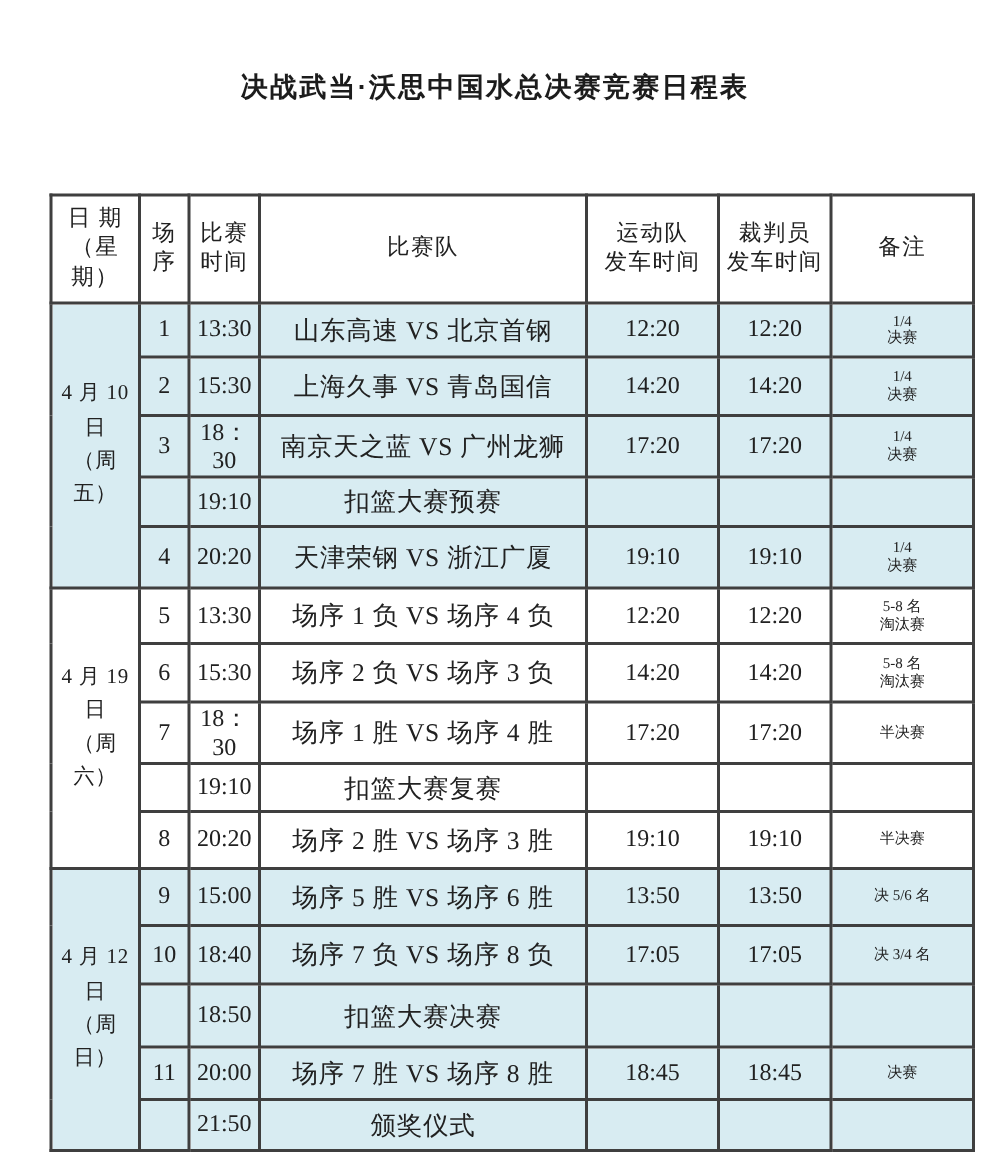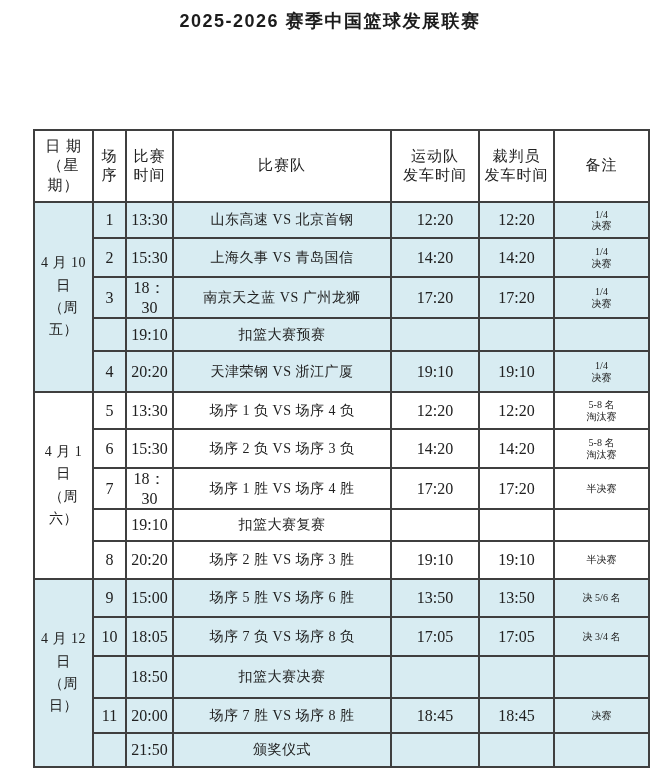--- a/index.html
+++ b/index.html
@@ -12,28 +12,28 @@
   .title2{top:46px;}
   table.sched{position:absolute;left:33px;top:129px;width:615px;
               border-collapse:collapse;table-layout:fixed;}
   .sched th,.sched td{border:2px solid #3f3f3f;text-align:center;vertical-align:middle;
                       white-space:pre-line;padding:0 1px;background:#ffffff;
                       color:#212121;overflow:hidden;}
   .sched th{font-size:15px;font-weight:400;line-height:1.3;letter-spacing:1px;}
   tr.hl td{background:#d8ecf2;}
   td.date-cell{font-size:14px;line-height:1.6;letter-spacing:0.5px;}
   td.c-no,td.c-time,td.c-team_bus,td.c-ref_bus{font-size:16px;}
-  td.c-match{font-size:14px;letter-spacing:0.5px;}
+  td.c-match{font-size:17px;letter-spacing:0.5px;}
   td.c-note{font-size:10px;line-height:1.15;}
 </style>
 </head>
 <body>
 
 <div class="page">
-  <div class="title title1">2025-2026 赛季中国篮球发展联赛</div>
+  <div class="title title2">决战武当·沃思中国水总决赛竞赛日程表</div>
 
   <table class="sched">
     <colgroup>
       <col style="width:59px">
         <col style="width:33px">
         <col style="width:47px">
       <col style="width:218px">
         <col style="width:88px">
         <col style="width:75px">
       <col style="width:95px">
@@ -95,21 +95,21 @@
         <tr class="hl" style="height: 41px;">
           <td class="c-no">4</td>
           <td class="c-time">20:20</td>
           <td class="c-match">天津荣钢 VS 浙江广厦</td>
           <td class="c-team_bus">19:10</td>
           <td class="c-ref_bus">19:10</td>
           <td class="c-note">1/4
 决赛</td>
         </tr>
         <tr style="height: 37px;">
-          <td rowspan="5" class="date-cell">4 月 1 日
+          <td rowspan="5" class="date-cell">4 月 19 日
 （周六）</td>
           <td class="c-no">5</td>
           <td class="c-time">13:30</td>
           <td class="c-match">场序 1 负 VS 场序 4 负</td>
           <td class="c-team_bus">12:20</td>
           <td class="c-ref_bus">12:20</td>
           <td class="c-note">5-8 名
 淘汰赛</td>
         </tr>
         <tr style="height: 39px;">
@@ -150,21 +150,21 @@
 （周日）</td>
           <td class="c-no">9</td>
           <td class="c-time">15:00</td>
           <td class="c-match">场序 5 胜 VS 场序 6 胜</td>
           <td class="c-team_bus">13:50</td>
           <td class="c-ref_bus">13:50</td>
           <td class="c-note">决 5/6 名</td>
         </tr>
         <tr class="hl" style="height: 39px;">
           <td class="c-no">10</td>
-          <td class="c-time">18:05</td>
+          <td class="c-time">18:40</td>
           <td class="c-match">场序 7 负 VS 场序 8 负</td>
           <td class="c-team_bus">17:05</td>
           <td class="c-ref_bus">17:05</td>
           <td class="c-note">决 3/4 名</td>
         </tr>
         <tr class="hl" style="height: 42px; margin-top: 33px;">
           <td class="c-no"></td>
           <td class="c-time">18:50</td>
           <td class="c-match">扣篮大赛决赛</td>
           <td class="c-team_bus"></td>

